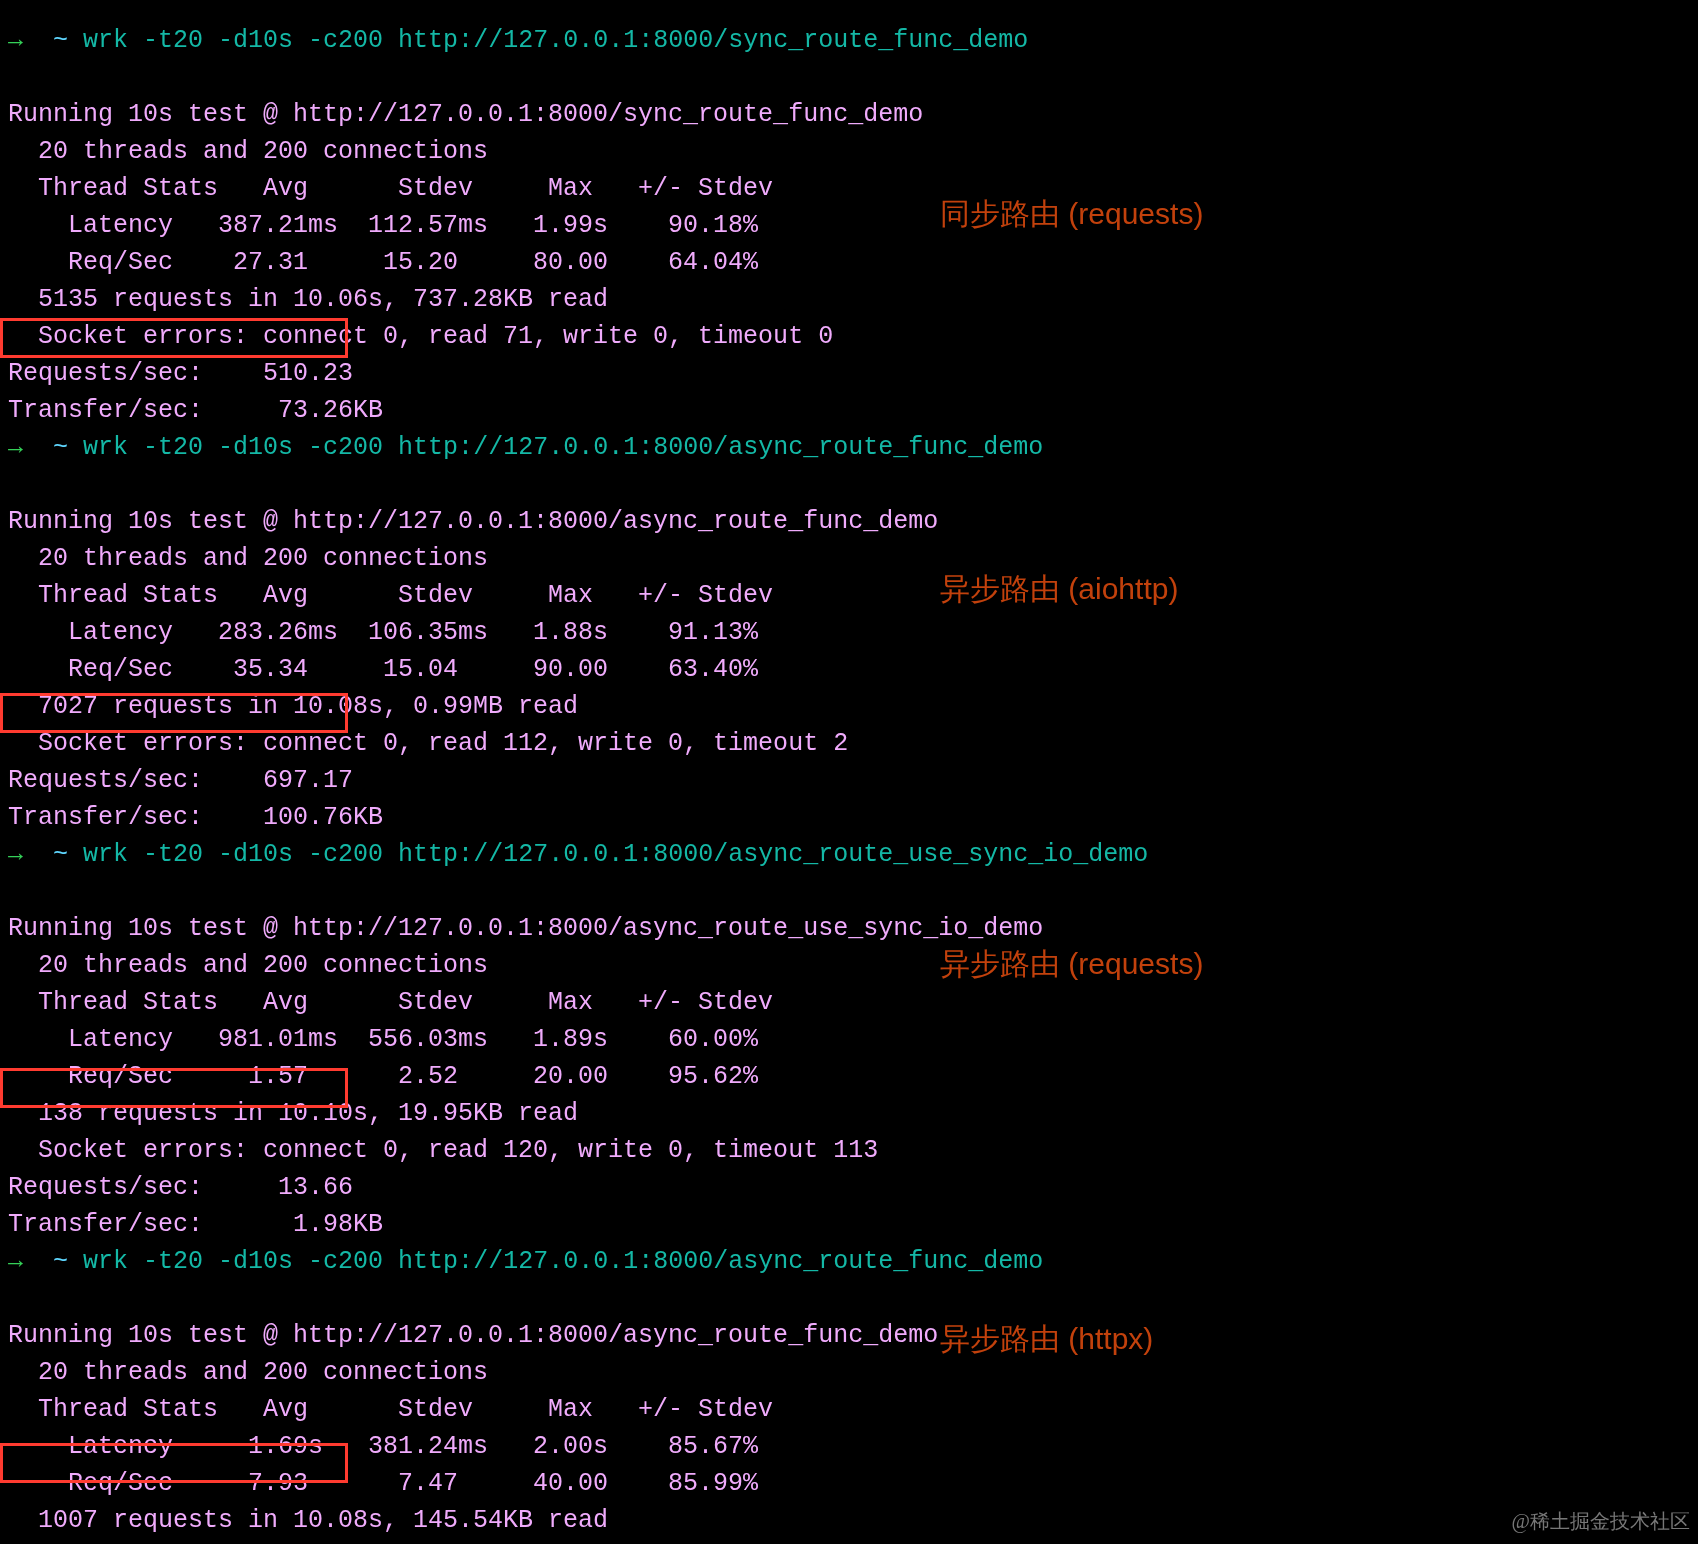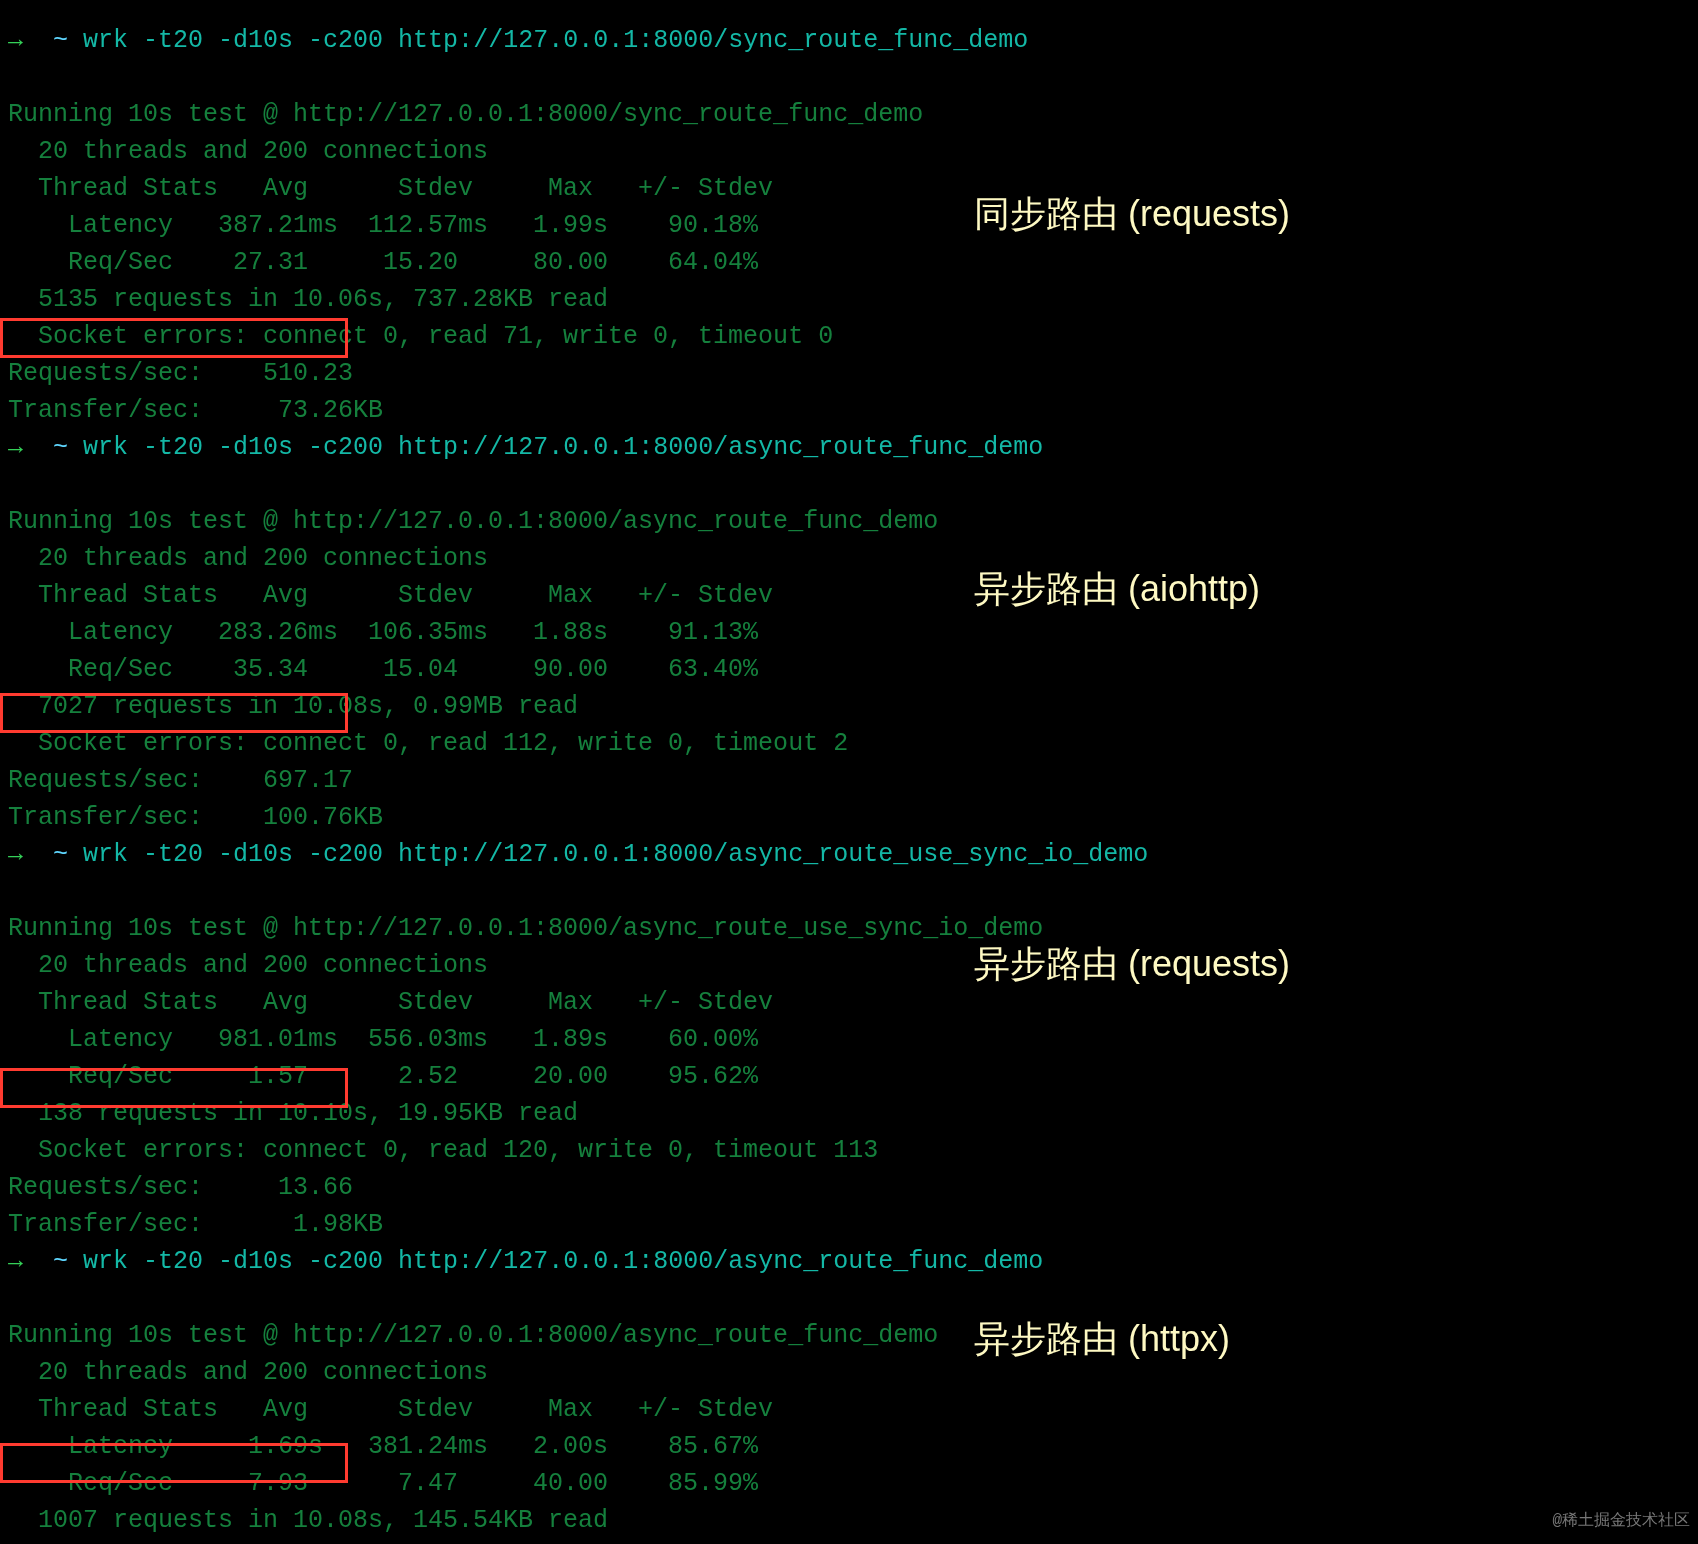--- a/index.html
+++ b/index.html
@@ -14,42 +14,41 @@
     overflow: hidden;
   }
   .terminal {
     padding: 22px 0 0 8px;
     white-space: pre;
     position: relative;
   }
   .arrow { color: #34d058; font-weight: bold; }
   .tilde { color: #5fd7ff; }
   .cmd   { color: #14b8a6; }
-  .txt   { color: #15803d; }
+  .txt   { color: #f0abfc; }
   .annot {
     position: absolute;
-    color: #fef9c3;
+    color: #c2410c;
     font-family: "PingFang SC", "Microsoft YaHei", sans-serif;
-    font-size: 36px;
+    font-size: 30px;
     font-weight: 400;
     white-space: nowrap;
-    margin-left: 34px;
   }
   .redbox {
     position: absolute;
     border: 3px solid #ff3b30;
     background: transparent;
     pointer-events: none;
   }
   .watermark {
     position: absolute;
     right: 8px;
     bottom: 4px;
-    font-family: Liberation Mono, monospace;
-    font-size: 16px;
+    font-family: Liberation Serif, serif;
+    font-size: 20px;
     color: #777;
   }
 </style>
 </head>
 <body>
 
 <div class="terminal" id="term"><div><span class="arrow">→</span><span class="txt">  </span><span class="tilde">~</span><span class="txt"> </span><span class="cmd">wrk -t20 -d10s -c200 http://127.0.0.1:8000/sync_route_func_demo</span></div><div><span class="txt">&nbsp;</span></div><div><span class="txt">Running 10s test @ http://127.0.0.1:8000/sync_route_func_demo</span></div><div><span class="txt">  20 threads and 200 connections</span></div><div><span class="txt">  Thread Stats   Avg      Stdev     Max   +/- Stdev</span></div><div><span class="txt">    Latency   387.21ms  112.57ms   1.99s    90.18%</span></div><div><span class="txt">    Req/Sec    27.31     15.20     80.00    64.04%</span></div><div><span class="txt">  5135 requests in 10.06s, 737.28KB read</span></div><div><span class="txt">  Socket errors: connect 0, read 71, write 0, timeout 0</span></div><div><span class="txt">Requests/sec:    510.23</span></div><div><span class="txt">Transfer/sec:     73.26KB</span></div><div class="annot" style="top: 195px; left: 940px;">同步路由 (requests)</div><div class="redbox" style="top: 318px; left: 0px; width: 348px; height: 40px;"></div><div><span class="arrow">→</span><span class="txt">  </span><span class="tilde">~</span><span class="txt"> </span><span class="cmd">wrk -t20 -d10s -c200 http://127.0.0.1:8000/async_route_func_demo</span></div><div><span class="txt">&nbsp;</span></div><div><span class="txt">Running 10s test @ http://127.0.0.1:8000/async_route_func_demo</span></div><div><span class="txt">  20 threads and 200 connections</span></div><div><span class="txt">  Thread Stats   Avg      Stdev     Max   +/- Stdev</span></div><div><span class="txt">    Latency   283.26ms  106.35ms   1.88s    91.13%</span></div><div><span class="txt">    Req/Sec    35.34     15.04     90.00    63.40%</span></div><div><span class="txt">  7027 requests in 10.08s, 0.99MB read</span></div><div><span class="txt">  Socket errors: connect 0, read 112, write 0, timeout 2</span></div><div><span class="txt">Requests/sec:    697.17</span></div><div><span class="txt">Transfer/sec:    100.76KB</span></div><div class="annot" style="top: 570px; left: 940px;">异步路由 (aiohttp)</div><div class="redbox" style="top: 693px; left: 0px; width: 348px; height: 40px;"></div><div><span class="arrow">→</span><span class="txt">  </span><span class="tilde">~</span><span class="txt"> </span><span class="cmd">wrk -t20 -d10s -c200 http://127.0.0.1:8000/async_route_use_sync_io_demo</span></div><div><span class="txt">&nbsp;</span></div><div><span class="txt">Running 10s test @ http://127.0.0.1:8000/async_route_use_sync_io_demo</span></div><div><span class="txt">  20 threads and 200 connections</span></div><div><span class="txt">  Thread Stats   Avg      Stdev     Max   +/- Stdev</span></div><div><span class="txt">    Latency   981.01ms  556.03ms   1.89s    60.00%</span></div><div><span class="txt">    Req/Sec     1.57      2.52     20.00    95.62%</span></div><div><span class="txt">  138 requests in 10.10s, 19.95KB read</span></div><div><span class="txt">  Socket errors: connect 0, read 120, write 0, timeout 113</span></div><div><span class="txt">Requests/sec:     13.66</span></div><div><span class="txt">Transfer/sec:      1.98KB</span></div><div class="annot" style="top: 945px; left: 940px;">异步路由 (requests)</div><div class="redbox" style="top: 1068px; left: 0px; width: 348px; height: 40px;"></div><div><span class="arrow">→</span><span class="txt">  </span><span class="tilde">~</span><span class="txt"> </span><span class="cmd">wrk -t20 -d10s -c200 http://127.0.0.1:8000/async_route_func_demo</span></div><div><span class="txt">&nbsp;</span></div><div><span class="txt">Running 10s test @ http://127.0.0.1:8000/async_route_func_demo</span></div><div><span class="txt">  20 threads and 200 connections</span></div><div><span class="txt">  Thread Stats   Avg      Stdev     Max   +/- Stdev</span></div><div><span class="txt">    Latency     1.69s   381.24ms   2.00s    85.67%</span></div><div><span class="txt">    Req/Sec     7.93      7.47     40.00    85.99%</span></div><div><span class="txt">  1007 requests in 10.08s, 145.54KB read</span></div><div><span class="txt">  Socket errors: connect 0, read 72, write 0, timeout 302</span></div><div class="annot" style="top: 1320px; left: 940px;">异步路由 (httpx)</div><div class="redbox" style="top: 1443px; left: 0px; width: 348px; height: 40px;"></div></div>
 
 <div class="watermark">@稀土掘金技术社区</div>
 

